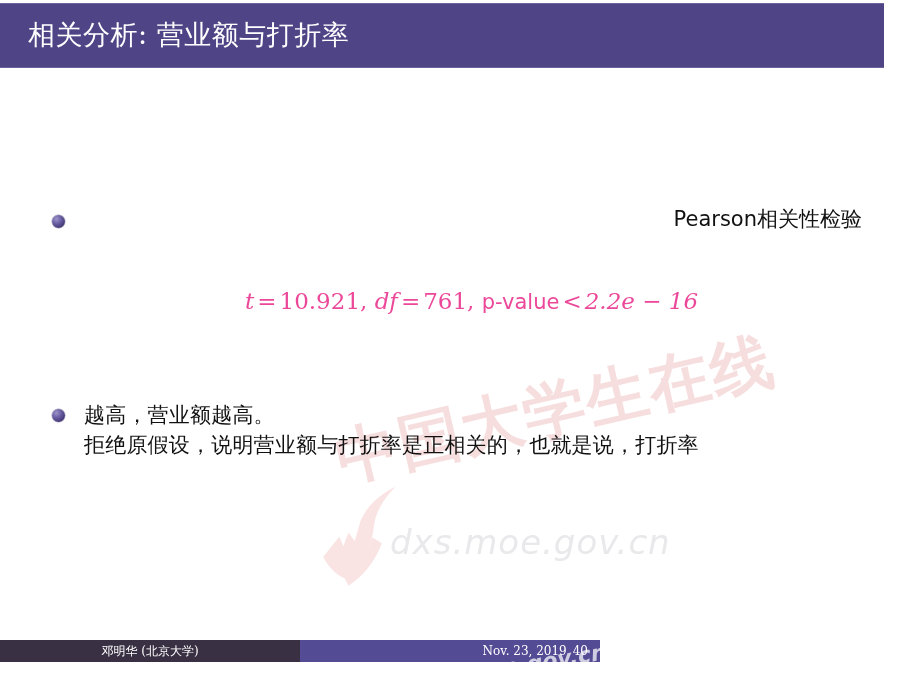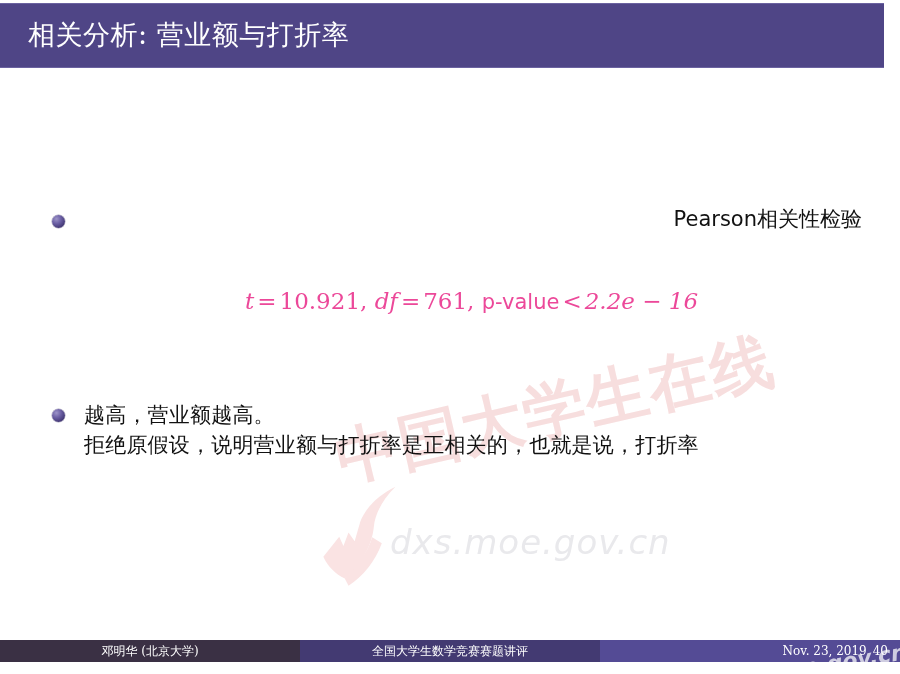--- a/index.html
+++ b/index.html
@@ -250,21 +250,20 @@
           <span class="ln">越高，营业额越高。</span>
           <span class="ln">拒绝原假设，说明营业额与打折率是正相关的，也就是说，打折率</span>
         </span>
       </div>
     </div>
 
   </div>
 
   <div class="footer">
     <div class="foot-seg foot-author">邓明华 (北京大学)</div>
-    <div class="foot-seg foot-title">全国大学生数学竞赛赛题讲评</div>
     <div class="foot-seg foot-date">
       <span class="date-inner">
         <span>Nov. 23, 2019</span>
         <span>40</span>
       </span>
       <span class="wm-footer">dxs.moe.gov.cn</span>
     </div>
   </div>
 
 </div>

